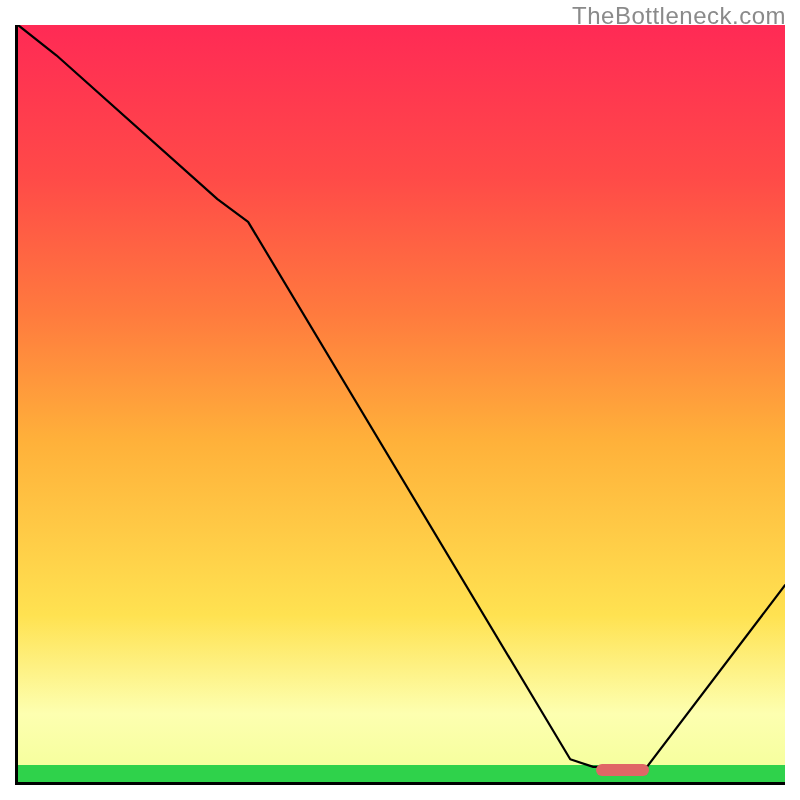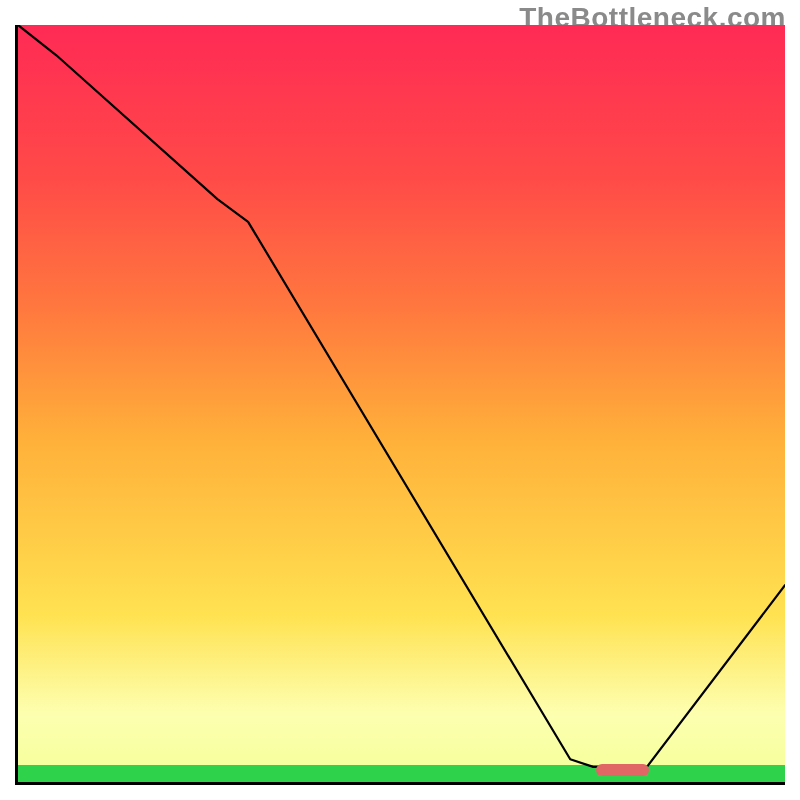--- a/index.html
+++ b/index.html
@@ -7,22 +7,22 @@
     padding: 0;
     width: 800px;
     height: 800px;
     background: #ffffff;
     font-family: Arial, Helvetica, sans-serif;
   }
   .watermark {
     position: absolute;
     top: 2px;
     right: 14px;
-    font-size: 28px;
-    font-weight: bold;
+    font-size: 24px;
+    font-weight: normal;
     color: #8a8a8a;
     letter-spacing: 0.5px;
   }
   .plot-area {
     position: absolute;
     left: 15px;
     top: 25px;
     width: 770px;
     height: 760px;
     box-sizing: border-box;

